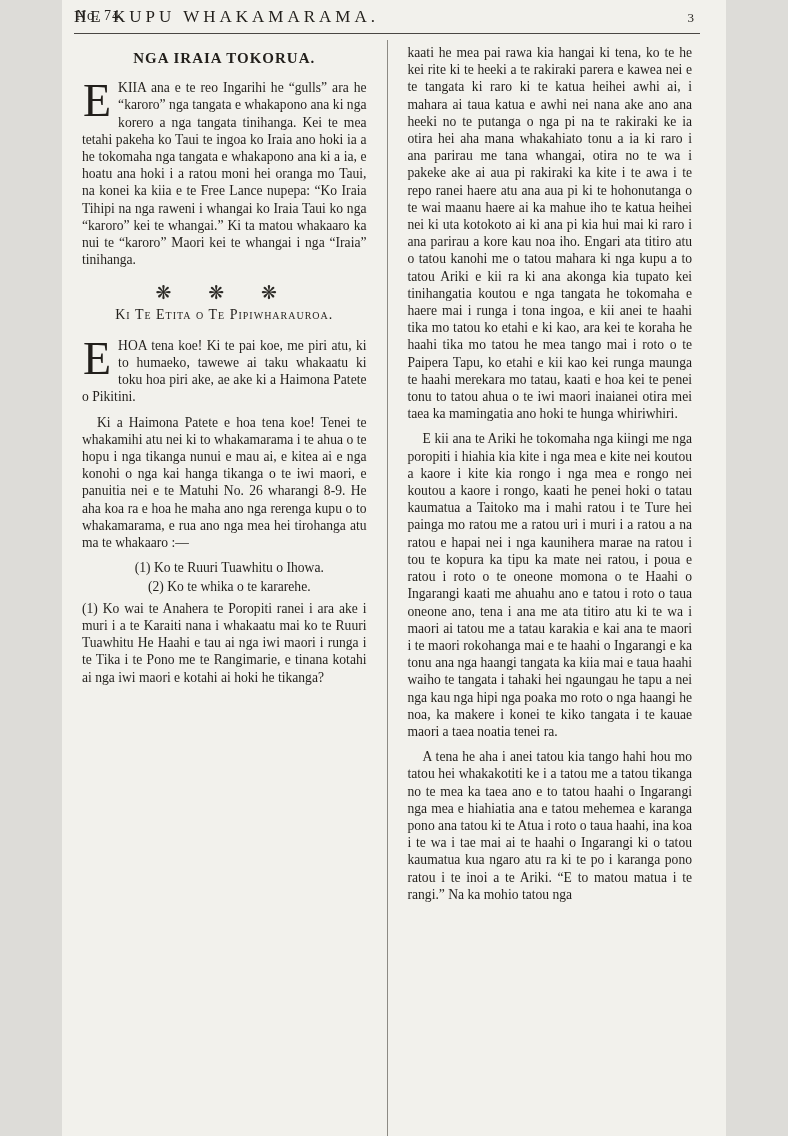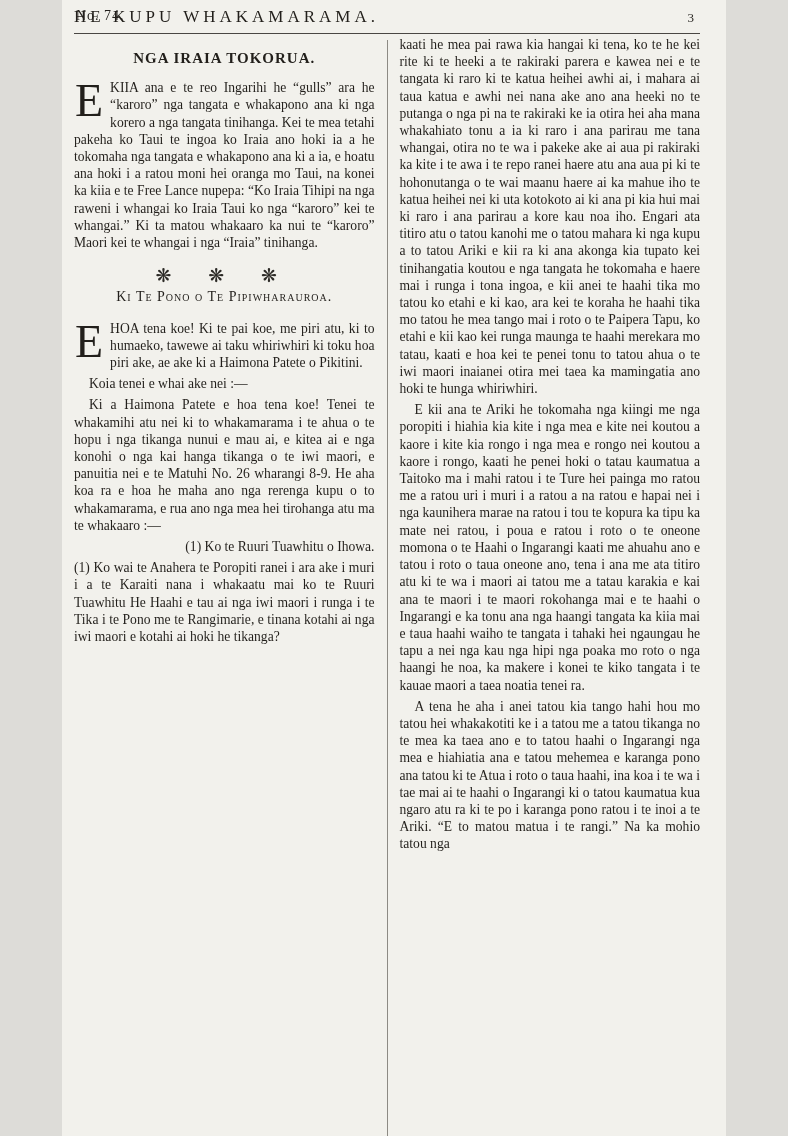--- a/index.html
+++ b/index.html
@@ -57,40 +57,40 @@
     margin:14px 0 12px 0;
     font-weight:bold;
   }
   .subtitle {
     text-align:center;
     font-variant:small-caps;
     letter-spacing:1px;
     font-size:14px;
     margin:0 0 14px 0;
   }
-  p { margin:0; }
+  p { margin:8px; }
   p.indent { text-indent:15px; }
   p.spaced { margin-top:4px; }
   .dropcap {
     float:left;
     font-size:46px;
     line-height:38px;
     padding:3px 7px 0 1px;
   }
   .ornament {
     text-align:center;
     font-size:19px;
     letter-spacing:16px;
     margin:16px 0 4px 0;
     color:#2c2a26;
   }
   .list-item {
     margin:2px 0;
     padding-left:10px;
-    text-align:right;
+    text-align:center;
   }
   .question { margin-top:2px; }
 </style>
 </head>
 <body>
 
 <div class="page">
 
   <header class="masthead-row">
     <span class="issue">No. 74.</span>
@@ -100,29 +100,29 @@
   <div class="header-rule"></div>
 
   <main class="columns">
 
     <section class="col">
       <h2 class="art-title">NGA IRAIA TOKORUA.</h2>
       <p><span class="dropcap">E</span><span>KIIA ana e te reo Ingarihi he “gulls” ara he “karoro” nga tangata e whakapono ana ki nga korero a nga tangata tinihanga. Kei te mea tetahi pakeha ko Taui te ingoa ko Iraia ano hoki ia a he tokomaha nga tangata e whakapono ana ki a ia, e hoatu ana hoki i a ratou moni hei oranga mo Taui, na konei ka kiia e te Free Lance nupepa: “Ko Iraia Tihipi na nga raweni i whangai ko Iraia Taui ko nga “karoro” kei te whangai.” Ki ta matou whakaaro ka nui te “karoro” Maori kei te whangai i nga “Iraia” tinihanga.</span></p>
 
       <div class="ornament">❋ ❋ ❋</div>
 
-      <p class="subtitle">Ki Te Pono o Te Pipiwharauroa.</p>
+      <p class="subtitle">Ki Te Etita o Te Pipiwharauroa.</p>
 
-      <p><span class="dropcap">E</span><span>HOA tena koe! Ki te pai koe, me piri atu, ki to humaeko, tawewe ai taku whiriwhiri ki toku hoa piri ake, ae ake ki a Haimona Patete o Pikitini.</span></p>
+      <p><span class="dropcap">E</span><span>HOA tena koe! Ki te pai koe, me piri atu, ki to humaeko, tawewe ai taku whakaatu ki toku hoa piri ake, ae ake ki a Haimona Patete o Pikitini.</span></p>
 
-      <p class="indent spaced">Koia tenei e whai ake nei :—</p>
 
       <p class="indent spaced">Ki a Haimona Patete e hoa tena koe! Tenei te whakamihi atu nei ki to whakamarama i te ahua o te hopu i nga tikanga nunui e mau ai, e kitea ai e nga konohi o nga kai hanga tikanga o te iwi maori, e panuitia nei e te Matuhi No. 26 wharangi 8-9. He aha koa ra e hoa he maha ano nga rerenga kupu o to whakamarama, e rua ano nga mea hei tirohanga atu ma te whakaaro :—</p>
 
       <p class="list-item spaced">(1) Ko te Ruuri Tuawhitu o Ihowa.</p>
+      <p class="list-item">(2) Ko te whika o te kararehe.</p>
 
 
       <p class="question spaced">(1) Ko wai te Anahera te Poropiti ranei i ara ake i muri i a te Karaiti nana i whakaatu mai ko te Ruuri Tuawhitu He Haahi e tau ai nga iwi maori i runga i te Tika i te Pono me te Rangimarie, e tinana kotahi ai nga iwi maori e kotahi ai hoki he tikanga?</p>
 
     </section>
 
     <div class="col-divider"></div>
 
     <section class="col">
       <p>kaati he mea pai rawa kia hangai ki tena, ko te he kei rite ki te heeki a te rakiraki parera e kawea nei e te tangata ki raro ki te katua heihei awhi ai, i mahara ai taua katua e awhi nei nana ake ano ana heeki no te putanga o nga pi na te rakiraki ke ia otira hei aha mana whakahiato tonu a ia ki raro i ana parirau me tana whangai, otira no te wa i pakeke ake ai aua pi rakiraki ka kite i te awa i te repo ranei haere atu ana aua pi ki te hohonutanga o te wai maanu haere ai ka mahue iho te katua heihei nei ki uta kotokoto ai ki ana pi kia hui mai ki raro i ana parirau a kore kau noa iho. Engari ata titiro atu o tatou kanohi me o tatou mahara ki nga kupu a to tatou Ariki e kii ra ki ana akonga kia tupato kei tinihangatia koutou e nga tangata he tokomaha e haere mai i runga i tona ingoa, e kii anei te haahi tika mo tatou ko etahi e ki kao, ara kei te koraha he haahi tika mo tatou he mea tango mai i roto o te Paipera Tapu, ko etahi e kii kao kei runga maunga te haahi merekara mo tatau, kaati e hoa kei te penei tonu to tatou ahua o te iwi maori inaianei otira mei taea ka mamingatia ano hoki te hunga whiriwhiri.</p>

